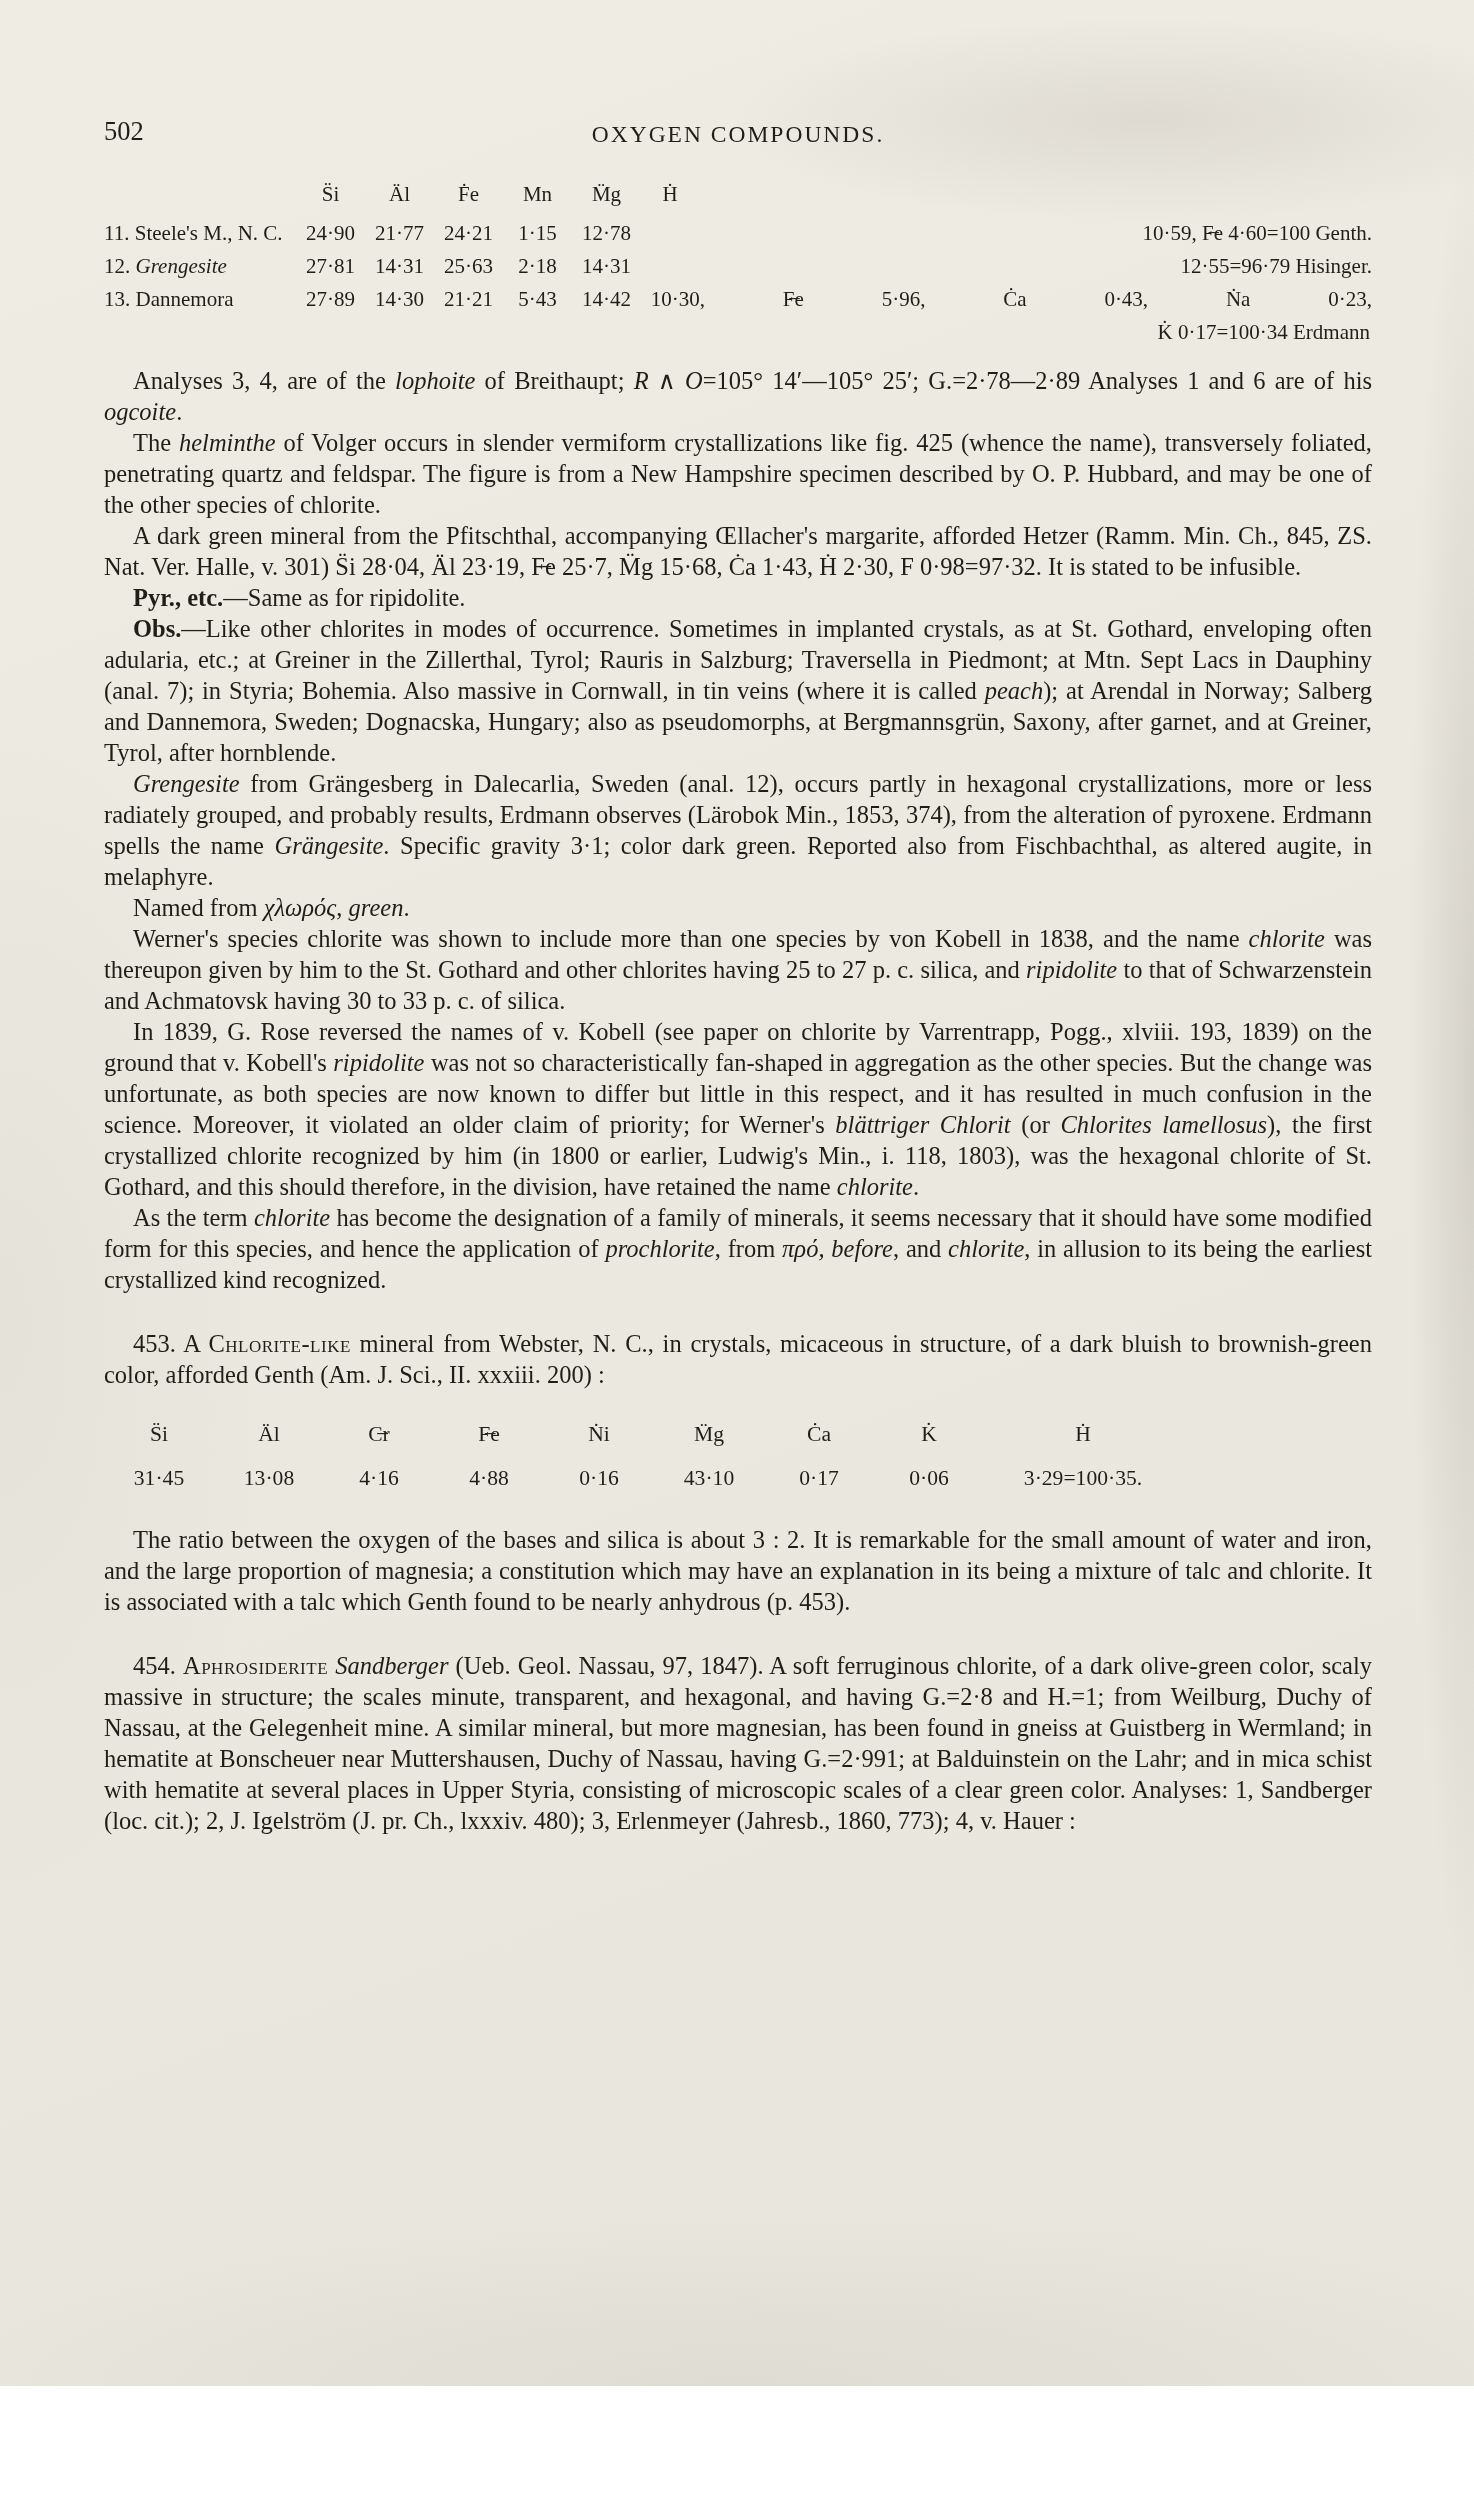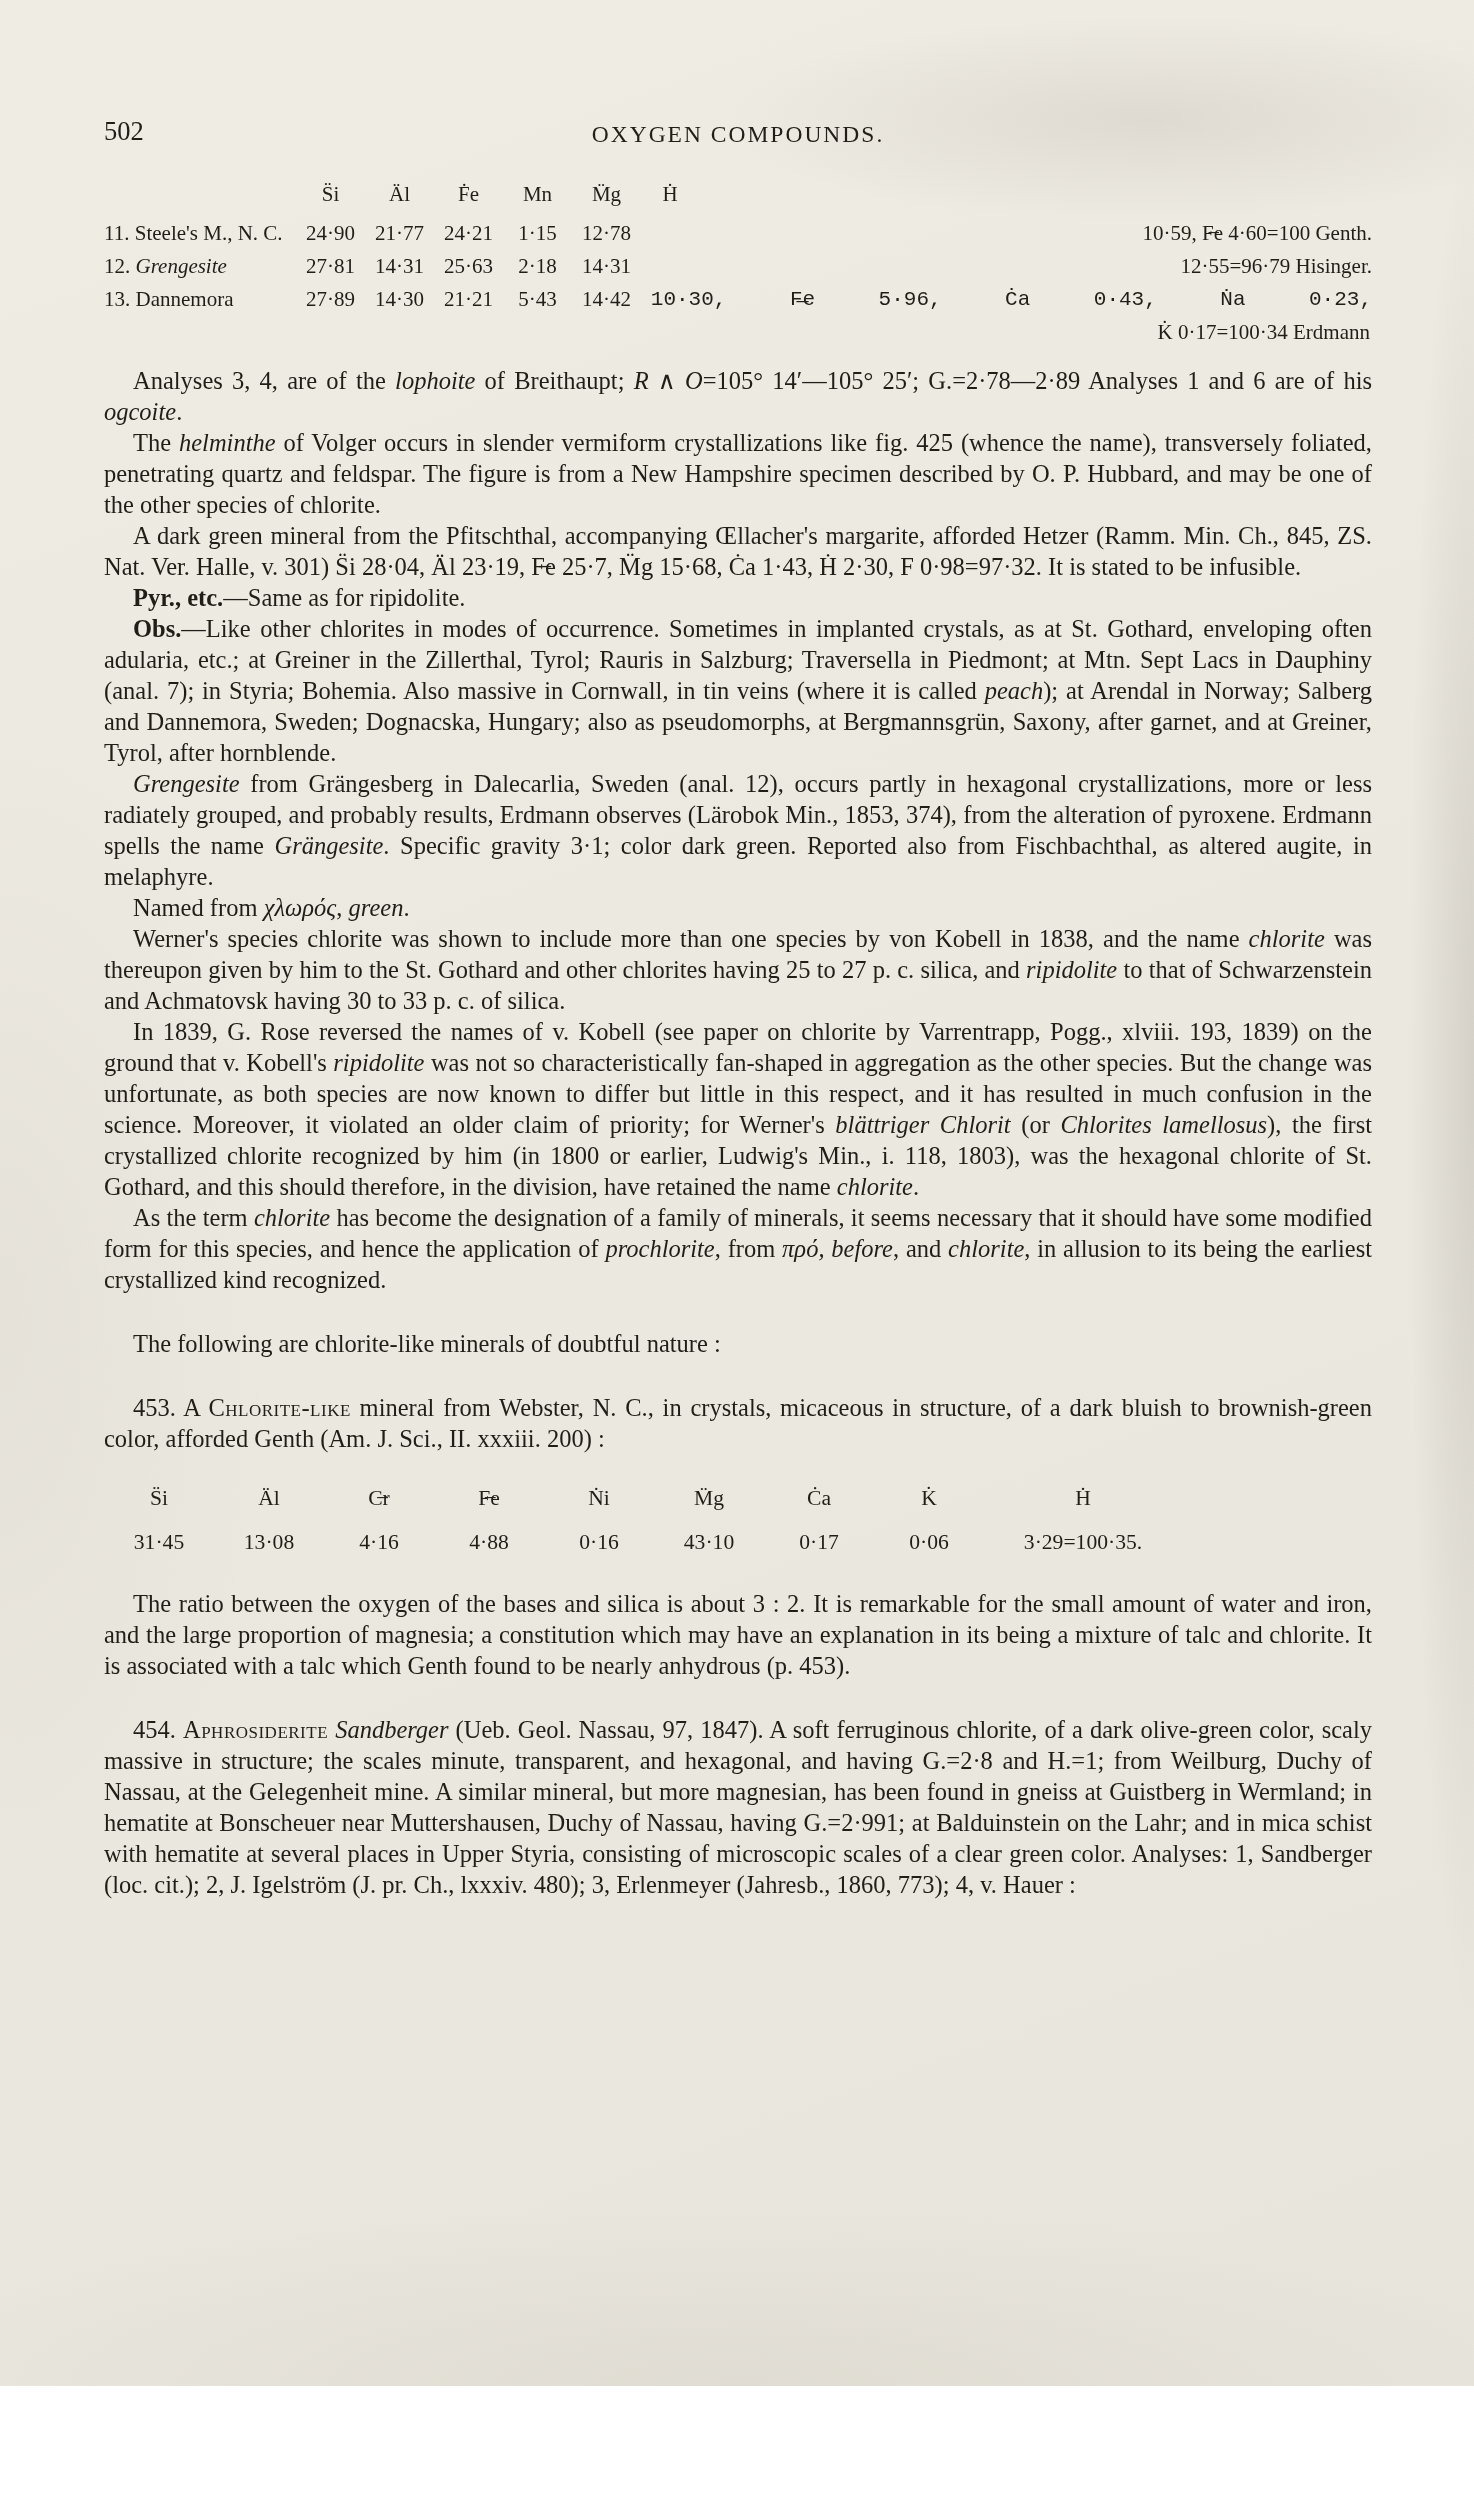--- a/index.html
+++ b/index.html
@@ -80,21 +80,20 @@
     text-align: left;
     padding-left: 21.6px;
   }
   .analyses-table td.tail-col {
     text-align: right;
     padding-left: 9.8px;
   }
   .analyses-table td.tail-col.spread {
     text-align: justify;
     text-align-last: justify;
-    font-family: Liberation Mono, monospace;
   }
   .analyses-table .continuation {
     text-align: right;
     padding-right: 2px;
   }
   
   .analysis2-table {
     border-collapse: collapse;
     font-size: 21.6px;
     margin: 29px 0 29px 0;
@@ -187,21 +186,20 @@
         <p class="para"><span>Analyses 3, 4, are of the </span><span class="i">lophoite</span><span> of Breithaupt; </span><span class="i">R</span><span> ∧ </span><span class="i">O</span><span>=105° 14′—105° 25′; G.=2·78—2·89 Analyses 1 and 6 are of his </span><span class="i">ogcoite</span><span>.</span></p>
         <p class="para"><span>The </span><span class="i">helminthe</span><span> of Volger occurs in slender vermiform crystallizations like fig. 425 (whence the name), transversely foliated, penetrating quartz and feldspar. The figure is from a New Hampshire specimen described by O. P. Hubbard, and may be one of the other species of chlorite.</span></p>
         <p class="para"><span>A dark green mineral from the Pfitschthal, accompanying Œllacher's margarite, afforded Hetzer (Ramm. Min. Ch., 845, ZS. Nat. Ver. Halle, v. 301) S̈i 28·04, Äl 23·19, F̶e 25·7, M̈g 15·68, Ċa 1·43, Ḣ 2·30, F 0·98=97·32. It is stated to be infusible.</span></p>
         <p class="para"><span class="b">Pyr., etc.</span><span>—Same as for ripidolite.</span></p>
         <p class="para"><span class="b">Obs.</span><span>—Like other chlorites in modes of occurrence. Sometimes in implanted crystals, as at St. Gothard, enveloping often adularia, etc.; at Greiner in the Zillerthal, Tyrol; Rauris in Salzburg; Traversella in Piedmont; at Mtn. Sept Lacs in Dauphiny (anal. 7); in Styria; Bohemia. Also massive in Cornwall, in tin veins (where it is called </span><span class="i">peach</span><span>); at Arendal in Norway; Salberg and Dannemora, Sweden; Dognacska, Hungary; also as pseudomorphs, at Bergmannsgrün, Saxony, after garnet, and at Greiner, Tyrol, after hornblende.</span></p>
         <p class="para"><span class="i">Grengesite</span><span> from Grängesberg in Dalecarlia, Sweden (anal. 12), occurs partly in hexagonal crystallizations, more or less radiately grouped, and probably results, Erdmann observes (Lärobok Min., 1853, 374), from the alteration of pyroxene. Erdmann spells the name </span><span class="i">Grängesite</span><span>. Specific gravity 3·1; color dark green. Reported also from Fischbachthal, as altered augite, in melaphyre.</span></p>
         <p class="para"><span>Named from </span><span class="i">χλωρός</span><span>, </span><span class="i">green</span><span>.</span></p>
         <p class="para"><span>Werner's species chlorite was shown to include more than one species by von Kobell in 1838, and the name </span><span class="i">chlorite</span><span> was thereupon given by him to the St. Gothard and other chlorites having 25 to 27 p. c. silica, and </span><span class="i">ripidolite</span><span> to that of Schwarzenstein and Achmatovsk having 30 to 33 p. c. of silica.</span></p>
         <p class="para"><span>In 1839, G. Rose reversed the names of v. Kobell (see paper on chlorite by Varrentrapp, Pogg., xlviii. 193, 1839) on the ground that v. Kobell's </span><span class="i">ripidolite</span><span> was not so characteristically fan-shaped in aggregation as the other species. But the change was unfortunate, as both species are now known to differ but little in this respect, and it has resulted in much confusion in the science. Moreover, it violated an older claim of priority; for Werner's </span><span class="i">blättriger Chlorit</span><span> (or </span><span class="i">Chlorites lamellosus</span><span>), the first crystallized chlorite recognized by him (in 1800 or earlier, Ludwig's Min., i. 118, 1803), was the hexagonal chlorite of St. Gothard, and this should therefore, in the division, have retained the name </span><span class="i">chlorite</span><span>.</span></p>
         <p class="para"><span>As the term </span><span class="i">chlorite</span><span> has become the designation of a family of minerals, it seems necessary that it should have some modified form for this species, and hence the application of </span><span class="i">prochlorite</span><span>, from </span><span class="i">πρό, before</span><span>, and </span><span class="i">chlorite</span><span>, in allusion to its being the earliest crystallized kind recognized.</span></p>
-        <p class="para space-before"><span>The following are chlorite-like minerals of doubtful nature :</span></p>
         <p class="para space-before"><span>453. A </span><span class="sc">Chlorite-like</span><span> mineral from Webster, N. C., in crystals, micaceous in structure, of a dark bluish to brownish-green color, afforded Genth (Am. J. Sci., II. xxxiii. 200) :</span></p>
       </div>
 
     <table class="analysis2-table">
       <thead>
           <tr>
             <th>S̈i</th>
             <th>Äl</th>
             <th>C̶r</th>
             <th>F̶e</th>

